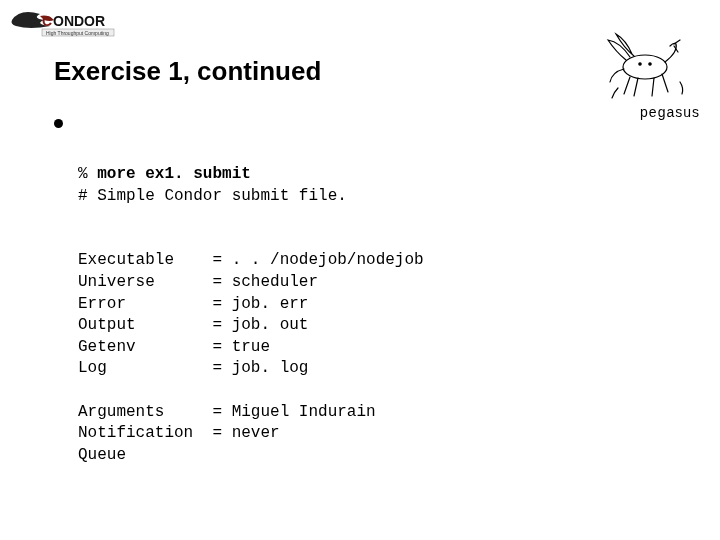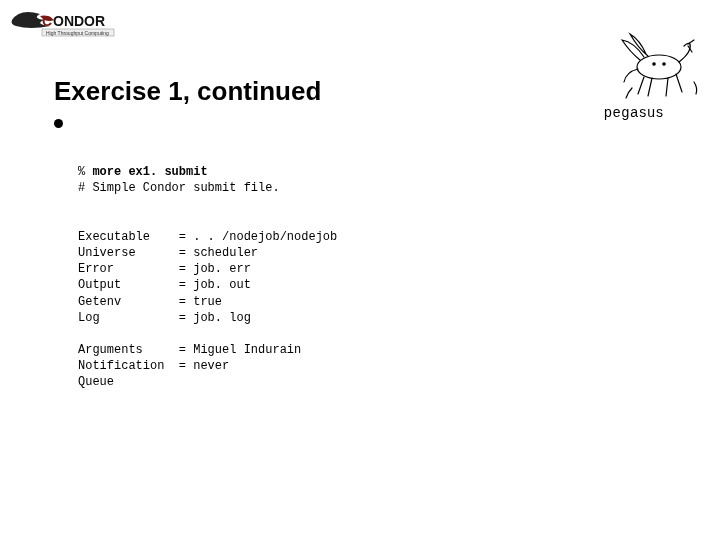--- a/index.html
+++ b/index.html
@@ -14,38 +14,37 @@
     overflow: hidden;
   }
   .logo-condor {
     position: absolute;
     left: 10px;
     top: 6px;
   }
   .logo-condor svg { display: block; }
   .logo-pegasus {
     position: absolute;
-    right: 6px;
+    right: 20px;
     top: 22px;
-    text-align: left;
+    text-align: right;
   }
   .logo-pegasus svg { display: block; margin: 0 auto; }
   .pegasus-caption {
     font-family: "Comic Sans MS", cursive, sans-serif;
     font-size: 14px;
     letter-spacing: 1px;
     margin-top: 2px;
   }
   .title {
     position: absolute;
     left: 54px;
     top: 56px;
     font-size: 26px;
     font-weight: bold;
-    margin-top: 20px;
   }
   .bullet-row {
     position: absolute;
     left: 54px;
     top: 114px;
   }
   .bullet-dot {
     display: inline-block;
     width: 9px;
     height: 9px;
@@ -56,21 +55,21 @@
   }
   .bullet-text {
     font-size: 22px;
     vertical-align: middle;
   }
   .code-block {
     position: absolute;
     left: 78px;
     top: 164px;
     font-family: "Courier New", Courier, monospace;
-    font-size: 12px;
+    font-size: 16px;
     line-height: 1.35;
     white-space: pre;
   }
   .code-block b { font-weight: bold; }
 </style>
 </head>
 <body>
 
 <div class="logo-condor">
   <svg width="110" height="36" viewBox="0 0 110 36">

